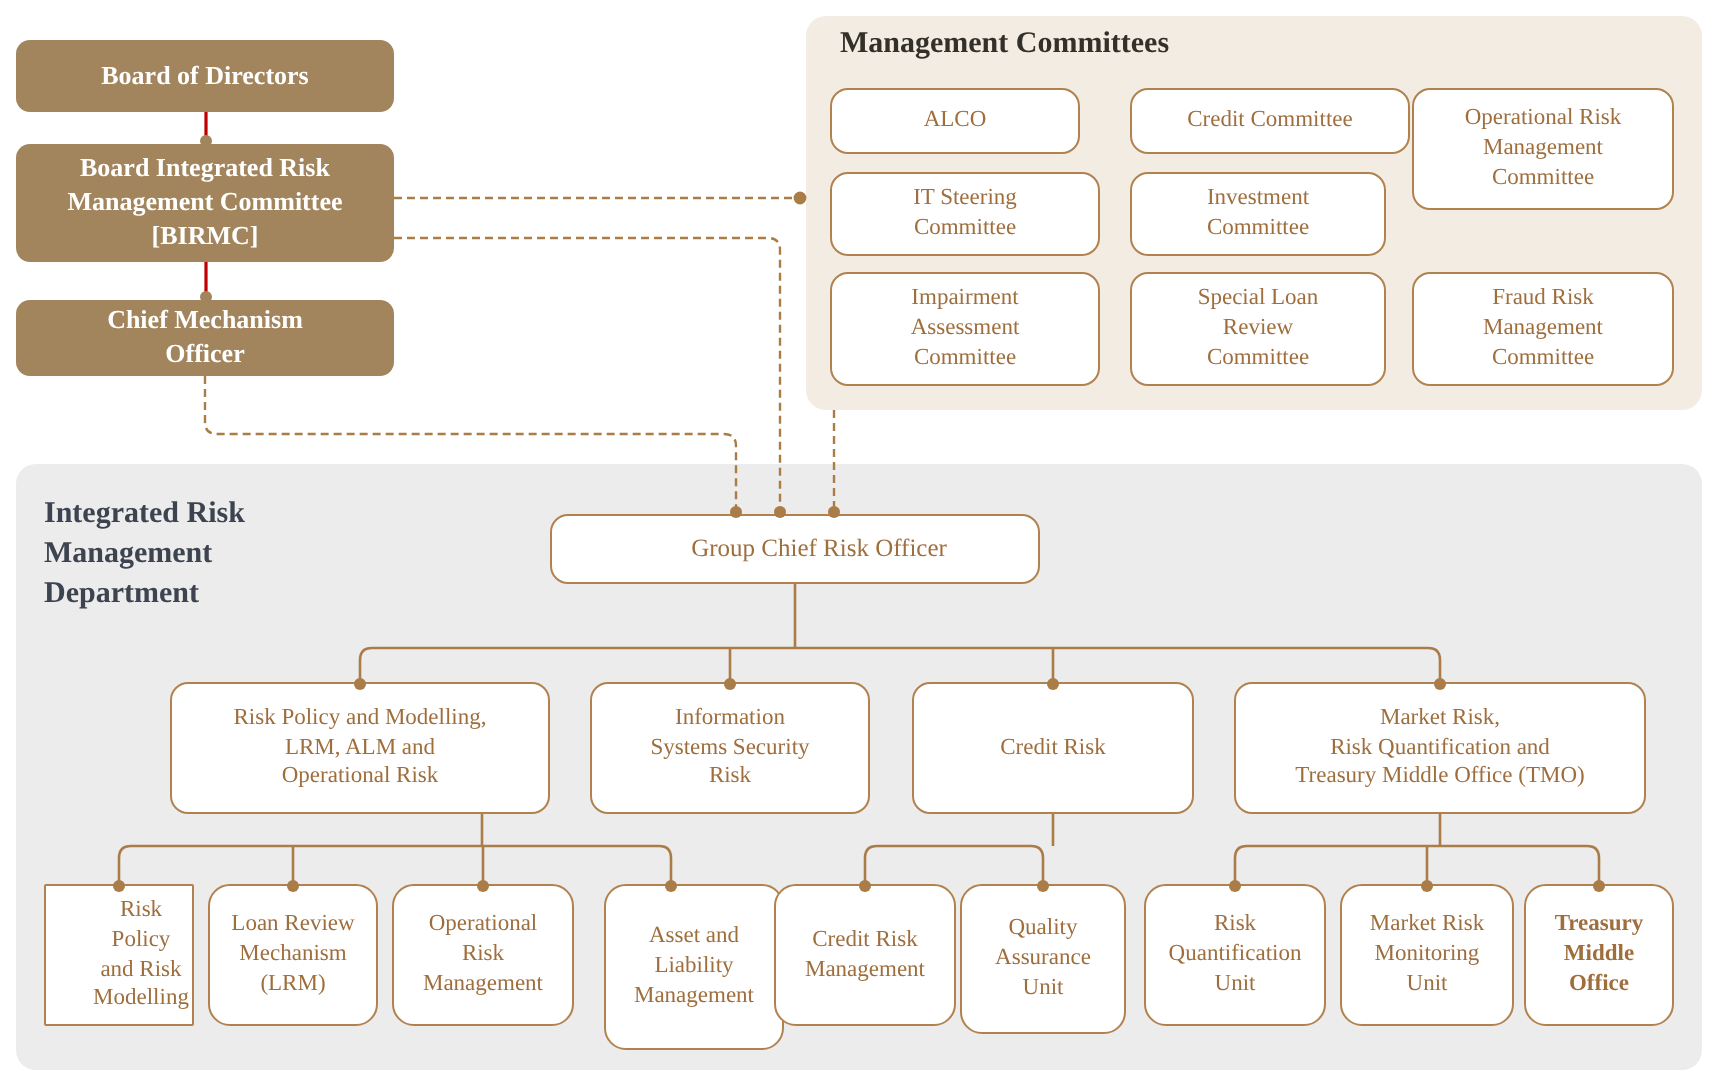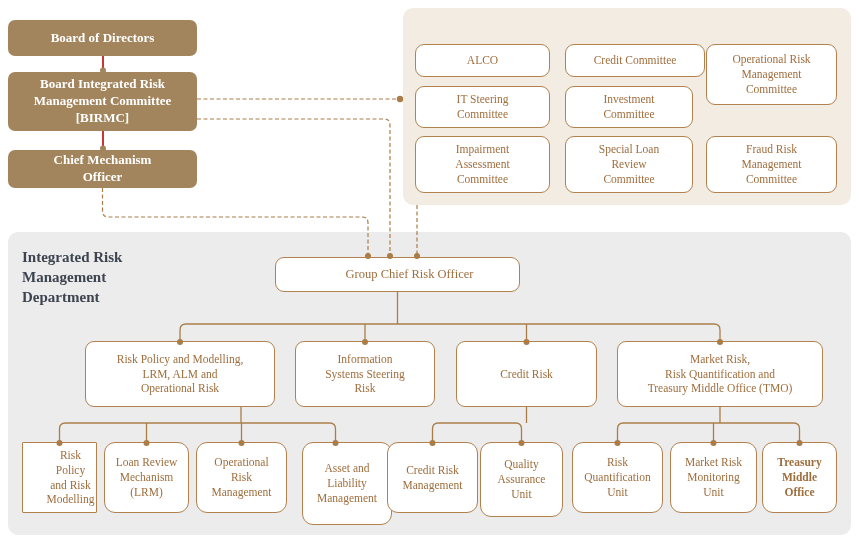--- a/index.html
+++ b/index.html
@@ -33,32 +33,33 @@
   .dott { fill:#a2855c; }
 </style>
 </head>
 <body>
 
 <div class="canvas">
 
   <div class="panel panel-mc"></div>
   <div class="panel panel-irmd"></div>
 
+  <div class="title title-mc">Management Committees</div>
   <div class="title title-irmd">Integrated Risk
 Management
 Department</div>
 
   <div class="solid" style="left:8px; top:20px; width:189px; height:36px;">Board of Directors</div>
   <div class="solid" style="left:8px; top:72px; width:189px; height:59px;">Board Integrated Risk
 Management Committee
 [BIRMC]</div>
   <div class="solid" style="left:8px; top:150px; width:189px; height:38px;">Chief Mechanism
 Officer</div>
 
-  <div class="wbox" style="left:415px; top:44px; width:135px; height:33px;">ALCO</div>
+  <div class="wbox" style="left:415px; top:44px; width:125px; height:33px;">ALCO</div>
   <div class="wbox" style="left:565px; top:44px; width:140px; height:33px;">Credit Committee</div>
   <div class="wbox" style="left:706px; top:44px; width:131px; height:61px;">Operational Risk
 Management
 Committee</div>
   <div class="wbox" style="left:415px; top:86px; width:135px; height:42px;">IT Steering
 Committee</div>
   <div class="wbox" style="left:565px; top:86px; width:128px; height:42px;">Investment
 Committee</div>
   <div class="wbox" style="left:415px; top:136px; width:135px; height:57px;">Impairment
 Assessment
@@ -69,21 +70,21 @@
   <div class="wbox" style="left:706px; top:136px; width:131px; height:57px;">Fraud Risk
 Management
 Committee</div>
 
   <div class="wbox gcro" style="left:275px; top:257px; width:245px; height:35px;padding-left:24px;">Group Chief Risk Officer</div>
 
   <div class="wbox" style="left:85px; top:341px; width:190px; height:66px;">Risk Policy and Modelling,
 LRM, ALM and
 Operational Risk</div>
   <div class="wbox" style="left:295px; top:341px; width:140px; height:66px;">Information
-Systems Steering
+Systems Security
 Risk</div>
   <div class="wbox" style="left:456px; top:341px; width:141px; height:66px;">Credit Risk</div>
   <div class="wbox" style="left:617px; top:341px; width:206px; height:66px;">Market Risk,
 Risk Quantification and
 Treasury Middle Office (TMO)</div>
 
   <div class="wbox" style="left:22px; top:442px; width:75px; height:71px; border-radius:1px;padding-left:22px;">Risk Policy
 and Risk
 Modelling</div>
   <div class="wbox" style="left:104px; top:442px; width:85px; height:71px; border-radius:11px;">Loan Review

